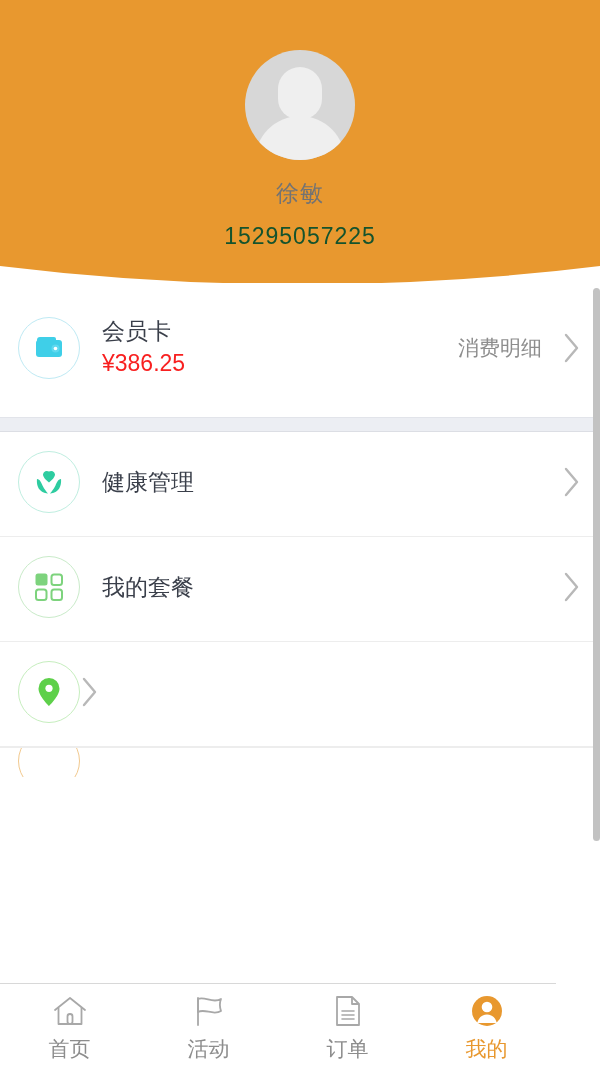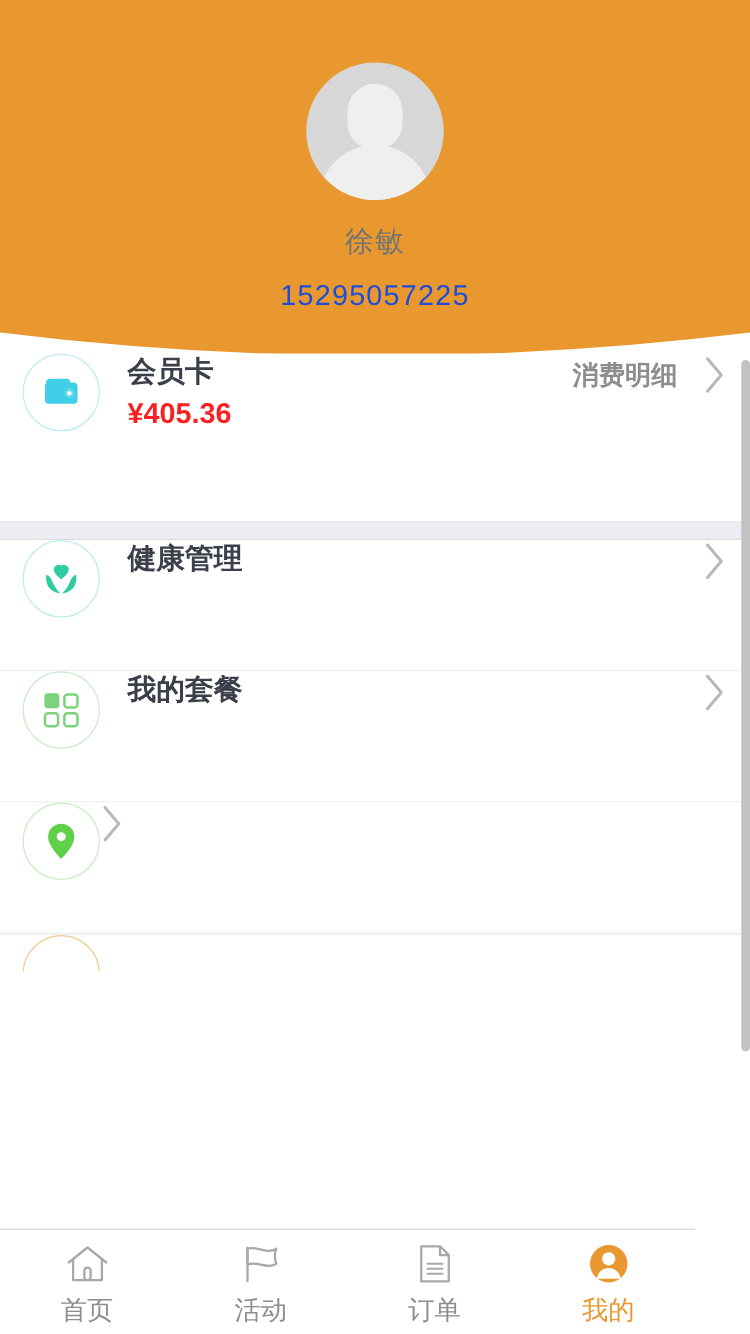--- a/index.html
+++ b/index.html
@@ -32,35 +32,34 @@
   .avatar .body {
     position:absolute; left:50%; top:66px; transform:translateX(-50%);
     width:90px; height:70px; border-radius:45px 45px 0 0;
     background:#efefef;
   }
   .user-name {
     margin-top:22px; color:#737373; font-size:23px; letter-spacing:1px;
     font-weight:400; line-height:1;
   }
   .user-phone {
-    margin-top:20px; color:#1d4ed8; font-size:23px; letter-spacing:1px;
+    margin-top:20px; color:#14532d; font-size:23px; letter-spacing:1px;
     font-weight:400; line-height:1;
   }
 
   
   .content {
     position:absolute; top:283px; left:0; width:600px; height:700px;
     background:#ffffff;
   }
 
   .row {
-    position:relative; display:flex; align-items:flex-start;
+    position:relative; display:flex; align-items:center;
     height:105px; padding:0 18px 4px 18px; background:#ffffff;
     border-bottom:1px solid #ededed;
-    font-weight:bold;
   }
   .row:last-child { border-bottom:none; }
 
   .icon-circle {
     width:62px; height:62px; border-radius:50%;
     border:1px solid #cfe9f2; flex:none;
     display:flex; align-items:center; justify-content:center;
   }
   .row-text { flex:1; margin-left:22px; display:flex; flex-direction:column; justify-content:center; }
   .row-title { font-size:23px; color:#3a3f4a; line-height:1.25; }
@@ -129,21 +128,21 @@
       <div class="icon-circle" style="border-color:#bfeaf4;">
         <svg width="34" height="34" viewBox="0 0 34 34">
           <path d="M5 9 a3 3 0 0 1 3-3 h14 a2 2 0 0 1 2 2 v2 h-19 z" fill="#3fcfe8"></path>
           <rect x="4" y="9" width="26" height="17" rx="3" fill="#3fcfe8"></rect>
           <circle cx="23.5" cy="17.5" r="4" fill="#5fd9ef"></circle>
           <circle cx="23.5" cy="17.5" r="1.8" fill="#ffffff"></circle>
         </svg>
       </div>
       <div class="row-text">
         <div class="row-title">会员卡</div>
-        <div class="row-amount">¥405.36</div>
+        <div class="row-amount">¥386.25</div>
       </div>
       <div class="row-right">
         <span class="row-link">消费明细</span>
         <span class="chev">
           <svg width="20" height="34" viewBox="0 0 20 34">
               <path d="M4 4 L15 17 L4 30" stroke="#b8b8b8" stroke-width="2.4" fill="none" stroke-linecap="round" stroke-linejoin="round"></path>
             </svg>
         </span>
       </div>
     </div>

